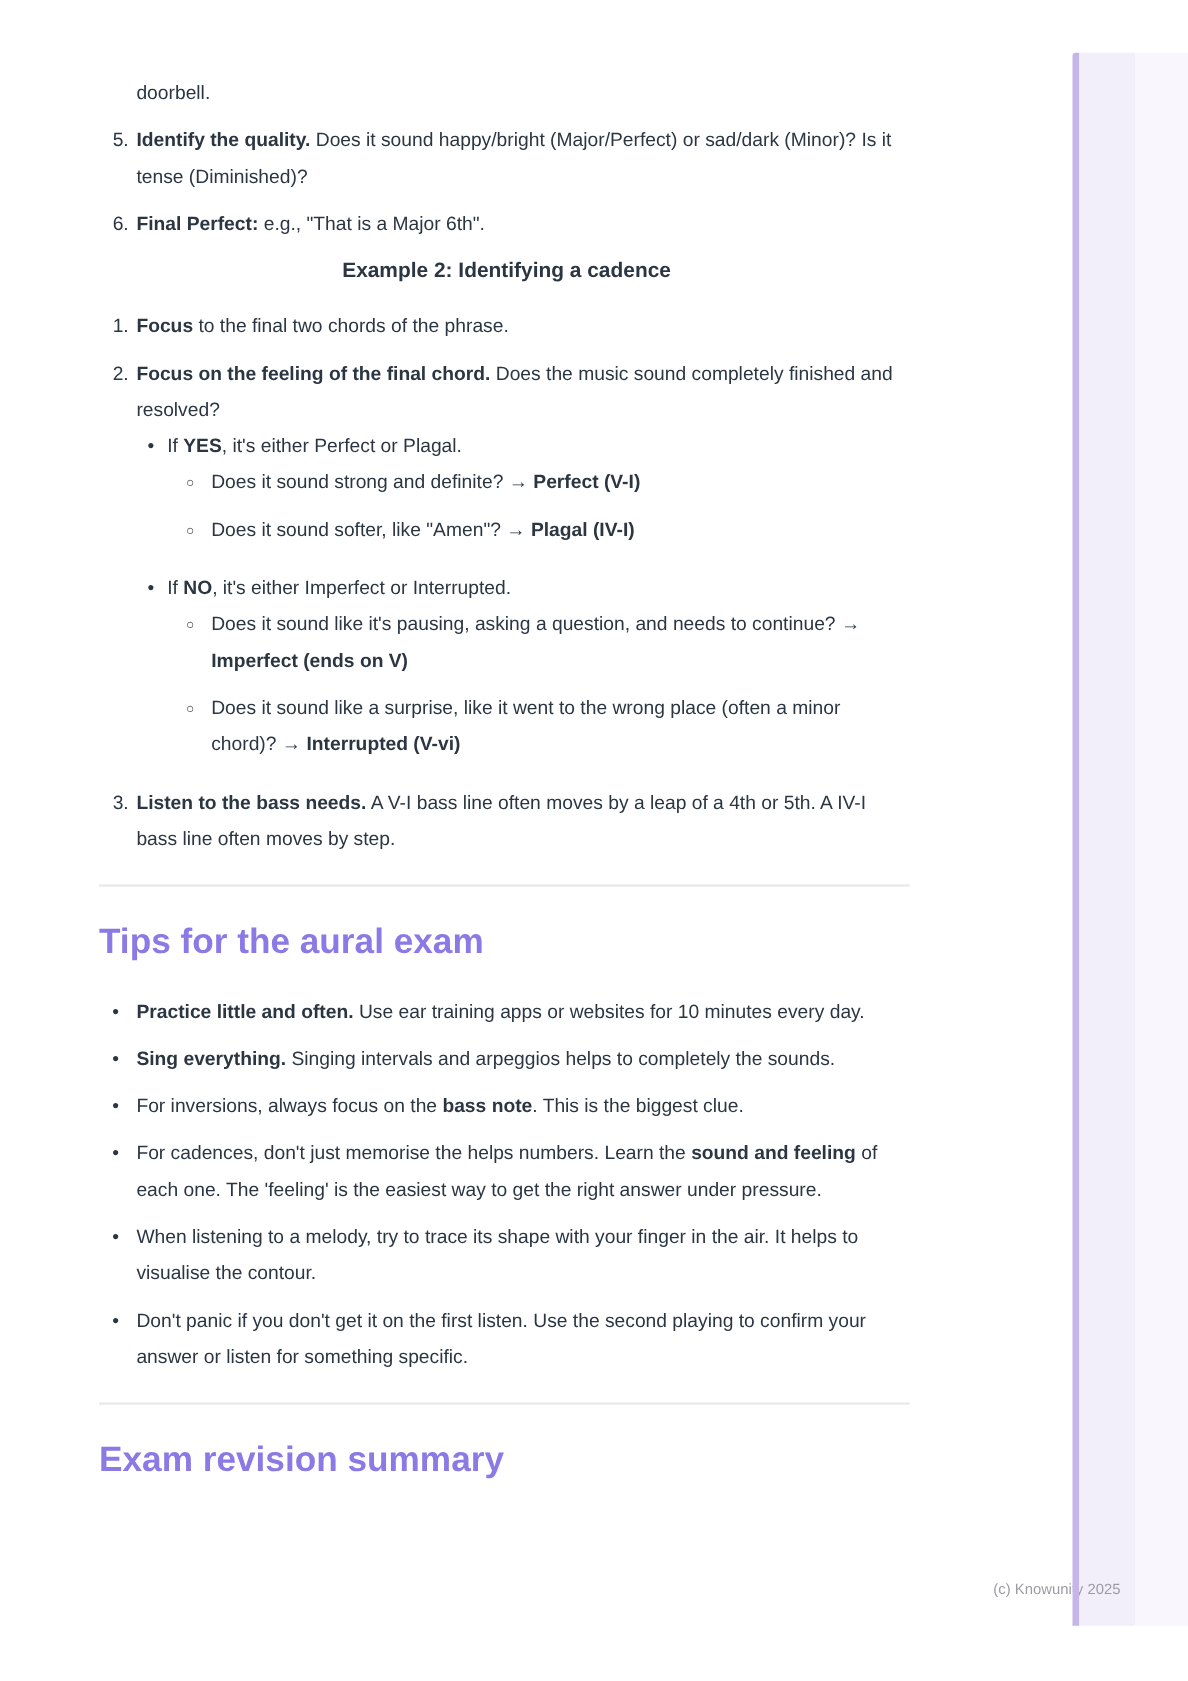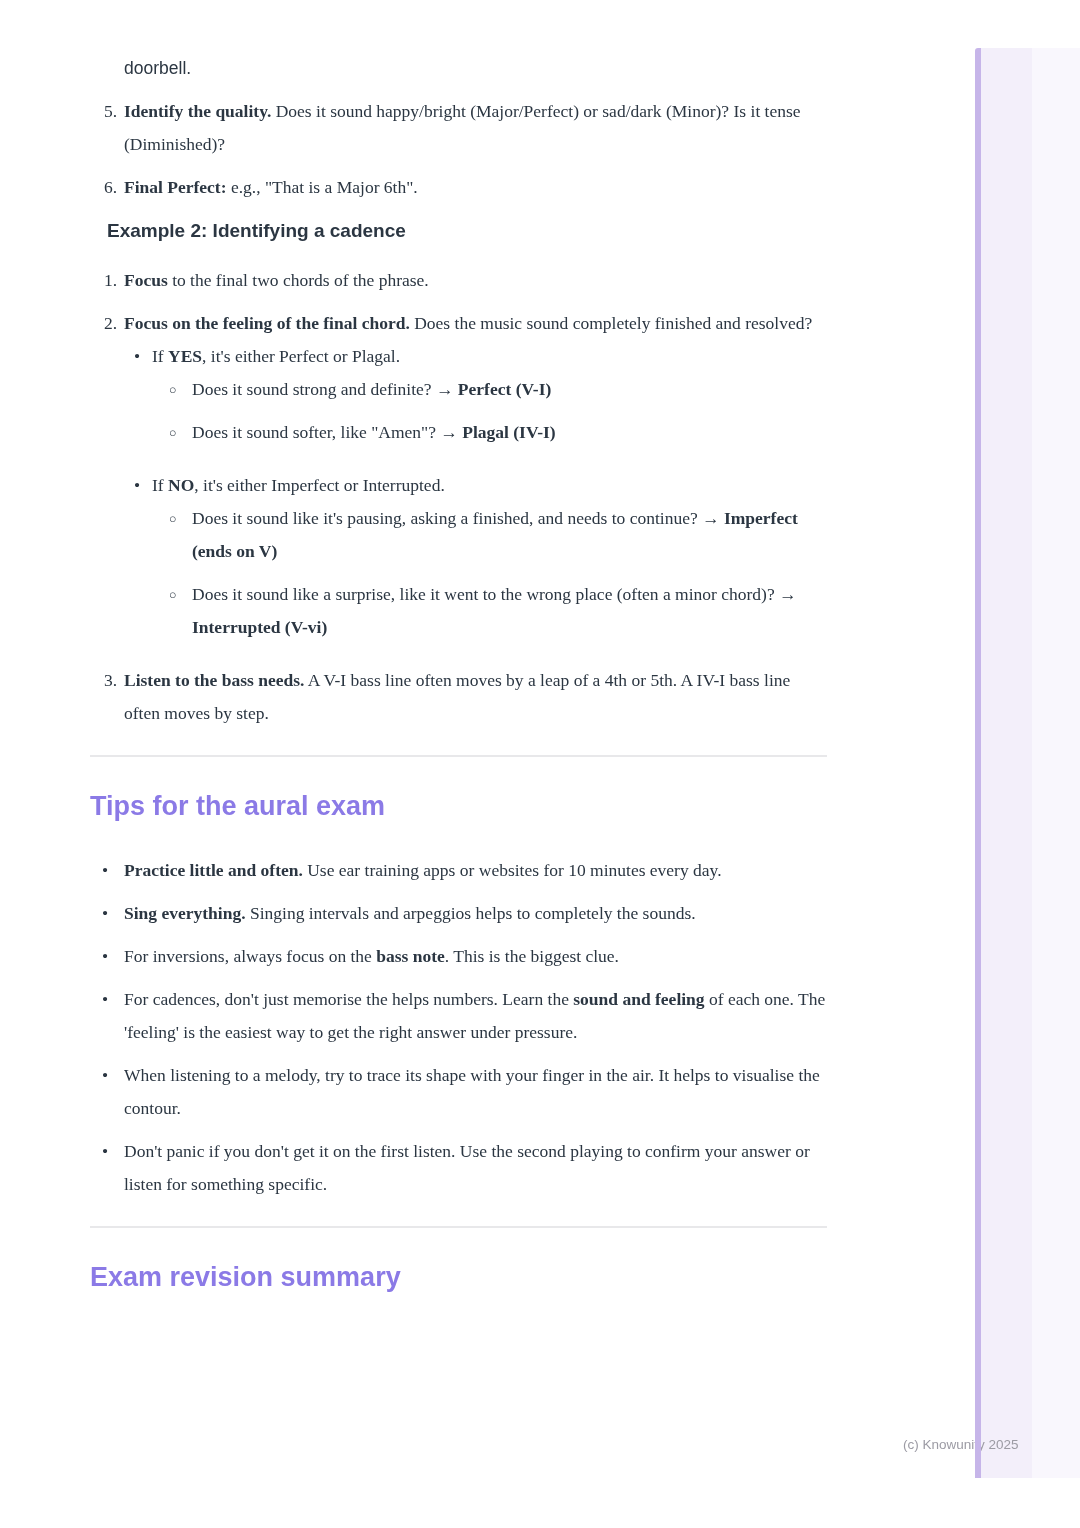--- a/index.html
+++ b/index.html
@@ -21,21 +21,21 @@
     color: var(--body-text);
   }
   .page {
     position: relative;
     width: 1080px; height: 1528px;
     overflow: hidden;
     background: var(--page-background);
   }
   .content {
     position: absolute;
-    left: 90px; top: 0;
+    left: 90px; top: 16px;
     width: 737px;
     font-size: 17.5px;
     line-height: 33px;
     z-index: 2;
   }
   b { font-weight: 700; }
 
   .continuation {
     margin-top: 52px;
     padding-left: 34px;
@@ -43,21 +43,20 @@
 
   ol.main, ul.tips, ul.level1, ul.level2 {
     list-style: none;
     margin: 0; padding: 0;
   }
   ol.main { margin-top: 10px; }
   li {
     position: relative;
     display: flow-root;
     margin: 0;
-    font-family: Liberation Serif, serif;
   }
   li + li { margin-top: 10px; }
 
   ol.main > li { padding-left: 34px; }
   ol.main > li::before {
     content: attr(data-marker);
     position: absolute; left: 0; top: 0;
     width: 27px; text-align: right;
   }
   ul.tips { margin-top: 30px; }
@@ -76,31 +75,32 @@
   ul.level2 > li { padding-left: 40px; }
   ul.level2 > li::before {
     content: attr(data-marker);
     position: absolute; left: 17px; top: 1px;
     font-size: 12.5px;
   }
 
   h3.subheading {
     font-size: 19px;
     line-height: 24px;
-    margin: 15px 0 21px 17px;
+    margin: 15px 0 21px 4px;
     font-weight: 700;
     color: var(--body-text);
+    text-align: center;
   }
   hr.section-divider {
     border: none;
     border-top: 2px solid var(--divider);
     margin: 25px 0 31px 0;
   }
   h2.section-heading {
-    font-size: 27px;
+    font-size: 32px;
     line-height: 36px;
     margin: 0;
     font-weight: 700;
     color: var(--accent);
   }
 
   .footer {
     position: absolute;
     left: 903px; top: 1435px;
     font-size: 13.5px;
@@ -145,21 +145,21 @@
     <h3 class="subheading">Example 2: Identifying a cadence</h3>
 
     <ol class="main">
         <li data-marker="1."><span><b>Focus</b><span> to the final two chords of the phrase.</span></span></li>
         <li data-marker="2."><span><b>Focus on the feeling of the final chord.</b><span> Does the music sound completely finished and resolved?</span></span><ul class="level1">
             <li data-marker="•"><span><span>If </span><b>YES</b><span>, it's either Perfect or Plagal.</span></span><ul class="level2">
                 <li data-marker="○"><span><span>Does it sound strong and definite? → </span><b>Perfect (V-I)</b></span></li>
                 <li data-marker="○"><span><span>Does it sound softer, like "Amen"? → </span><b>Plagal (IV-I)</b></span></li>
               </ul></li>
             <li data-marker="•"><span><span>If </span><b>NO</b><span>, it's either Imperfect or Interrupted.</span></span><ul class="level2">
-                <li data-marker="○"><span><span>Does it sound like it's pausing, asking a finished, and needs to continue? → </span><b>Imperfect (ends on V)</b></span></li>
+                <li data-marker="○"><span><span>Does it sound like it's pausing, asking a question, and needs to continue? → </span><b>Imperfect (ends on V)</b></span></li>
                 <li data-marker="○"><span><span>Does it sound like a surprise, like it went to the wrong place (often a minor chord)? → </span><b>Interrupted (V-vi)</b></span></li>
               </ul></li>
           </ul></li>
         <li data-marker="3."><span><b>Listen to the bass needs.</b><span> A V-I bass line often moves by a leap of a 4th or 5th. A IV-I bass line often moves by step.</span></span></li>
       </ol>
 
     <hr class="section-divider">
 
     <h2 class="section-heading">Tips for the aural exam</h2>
 

